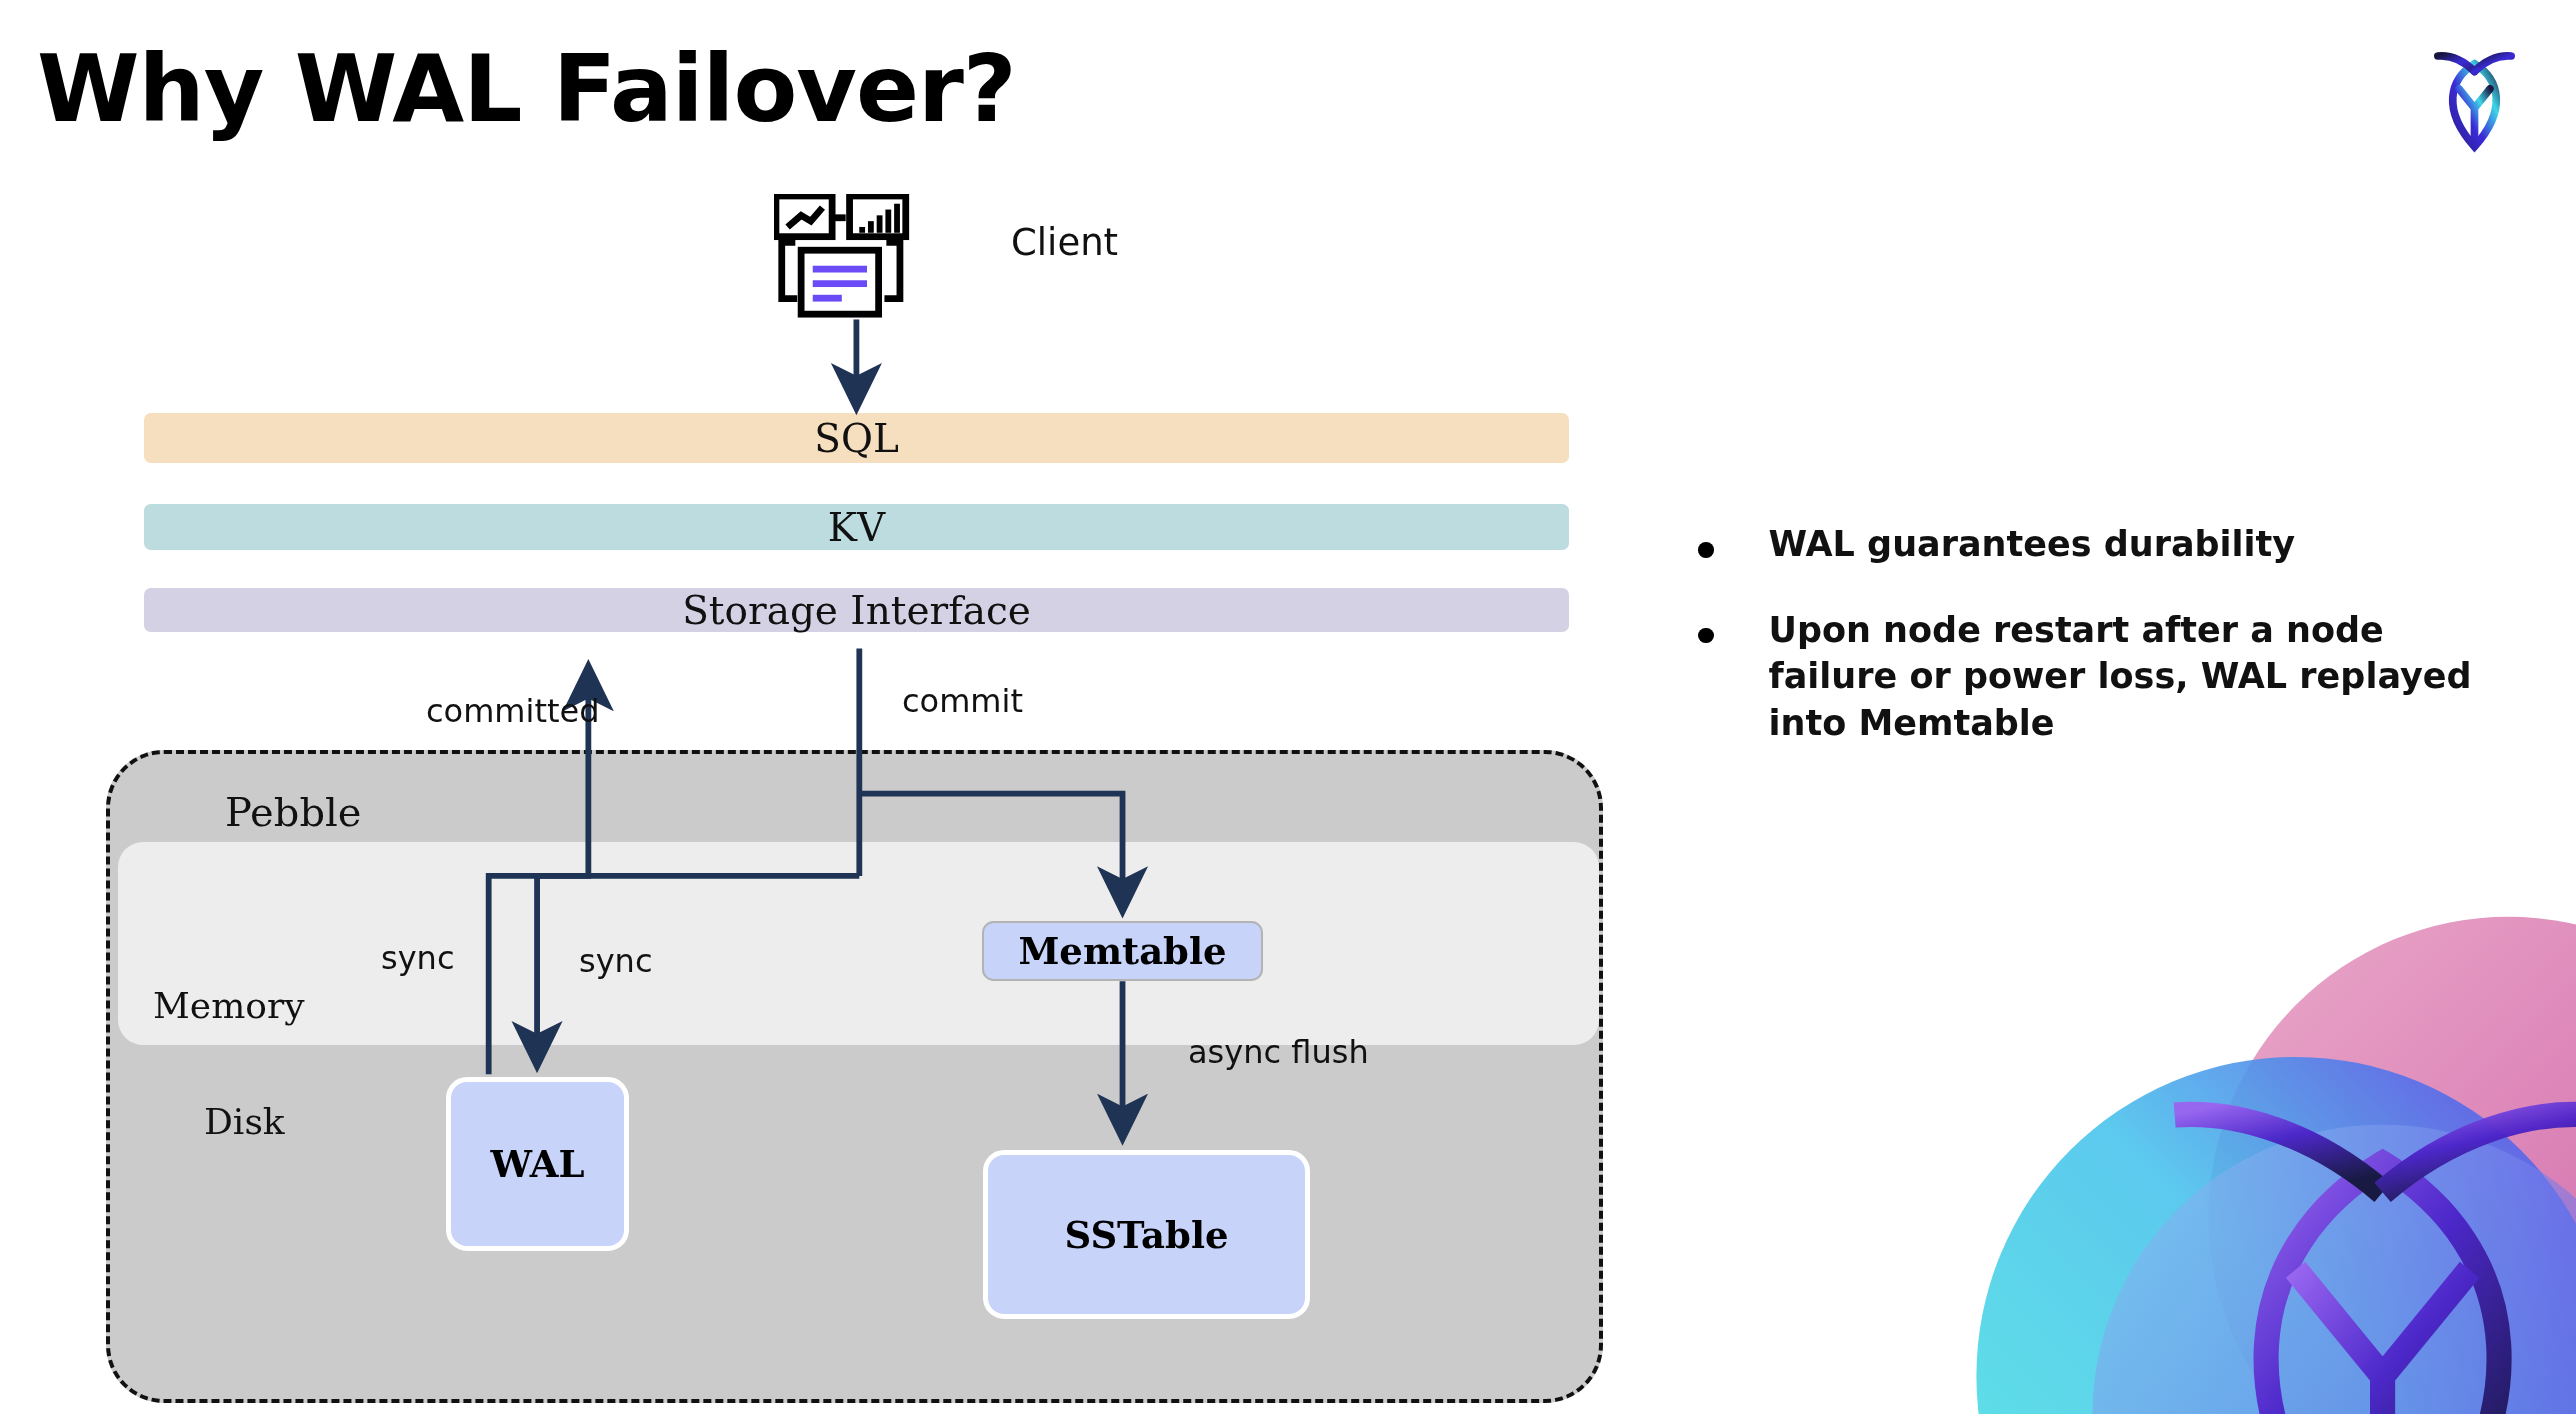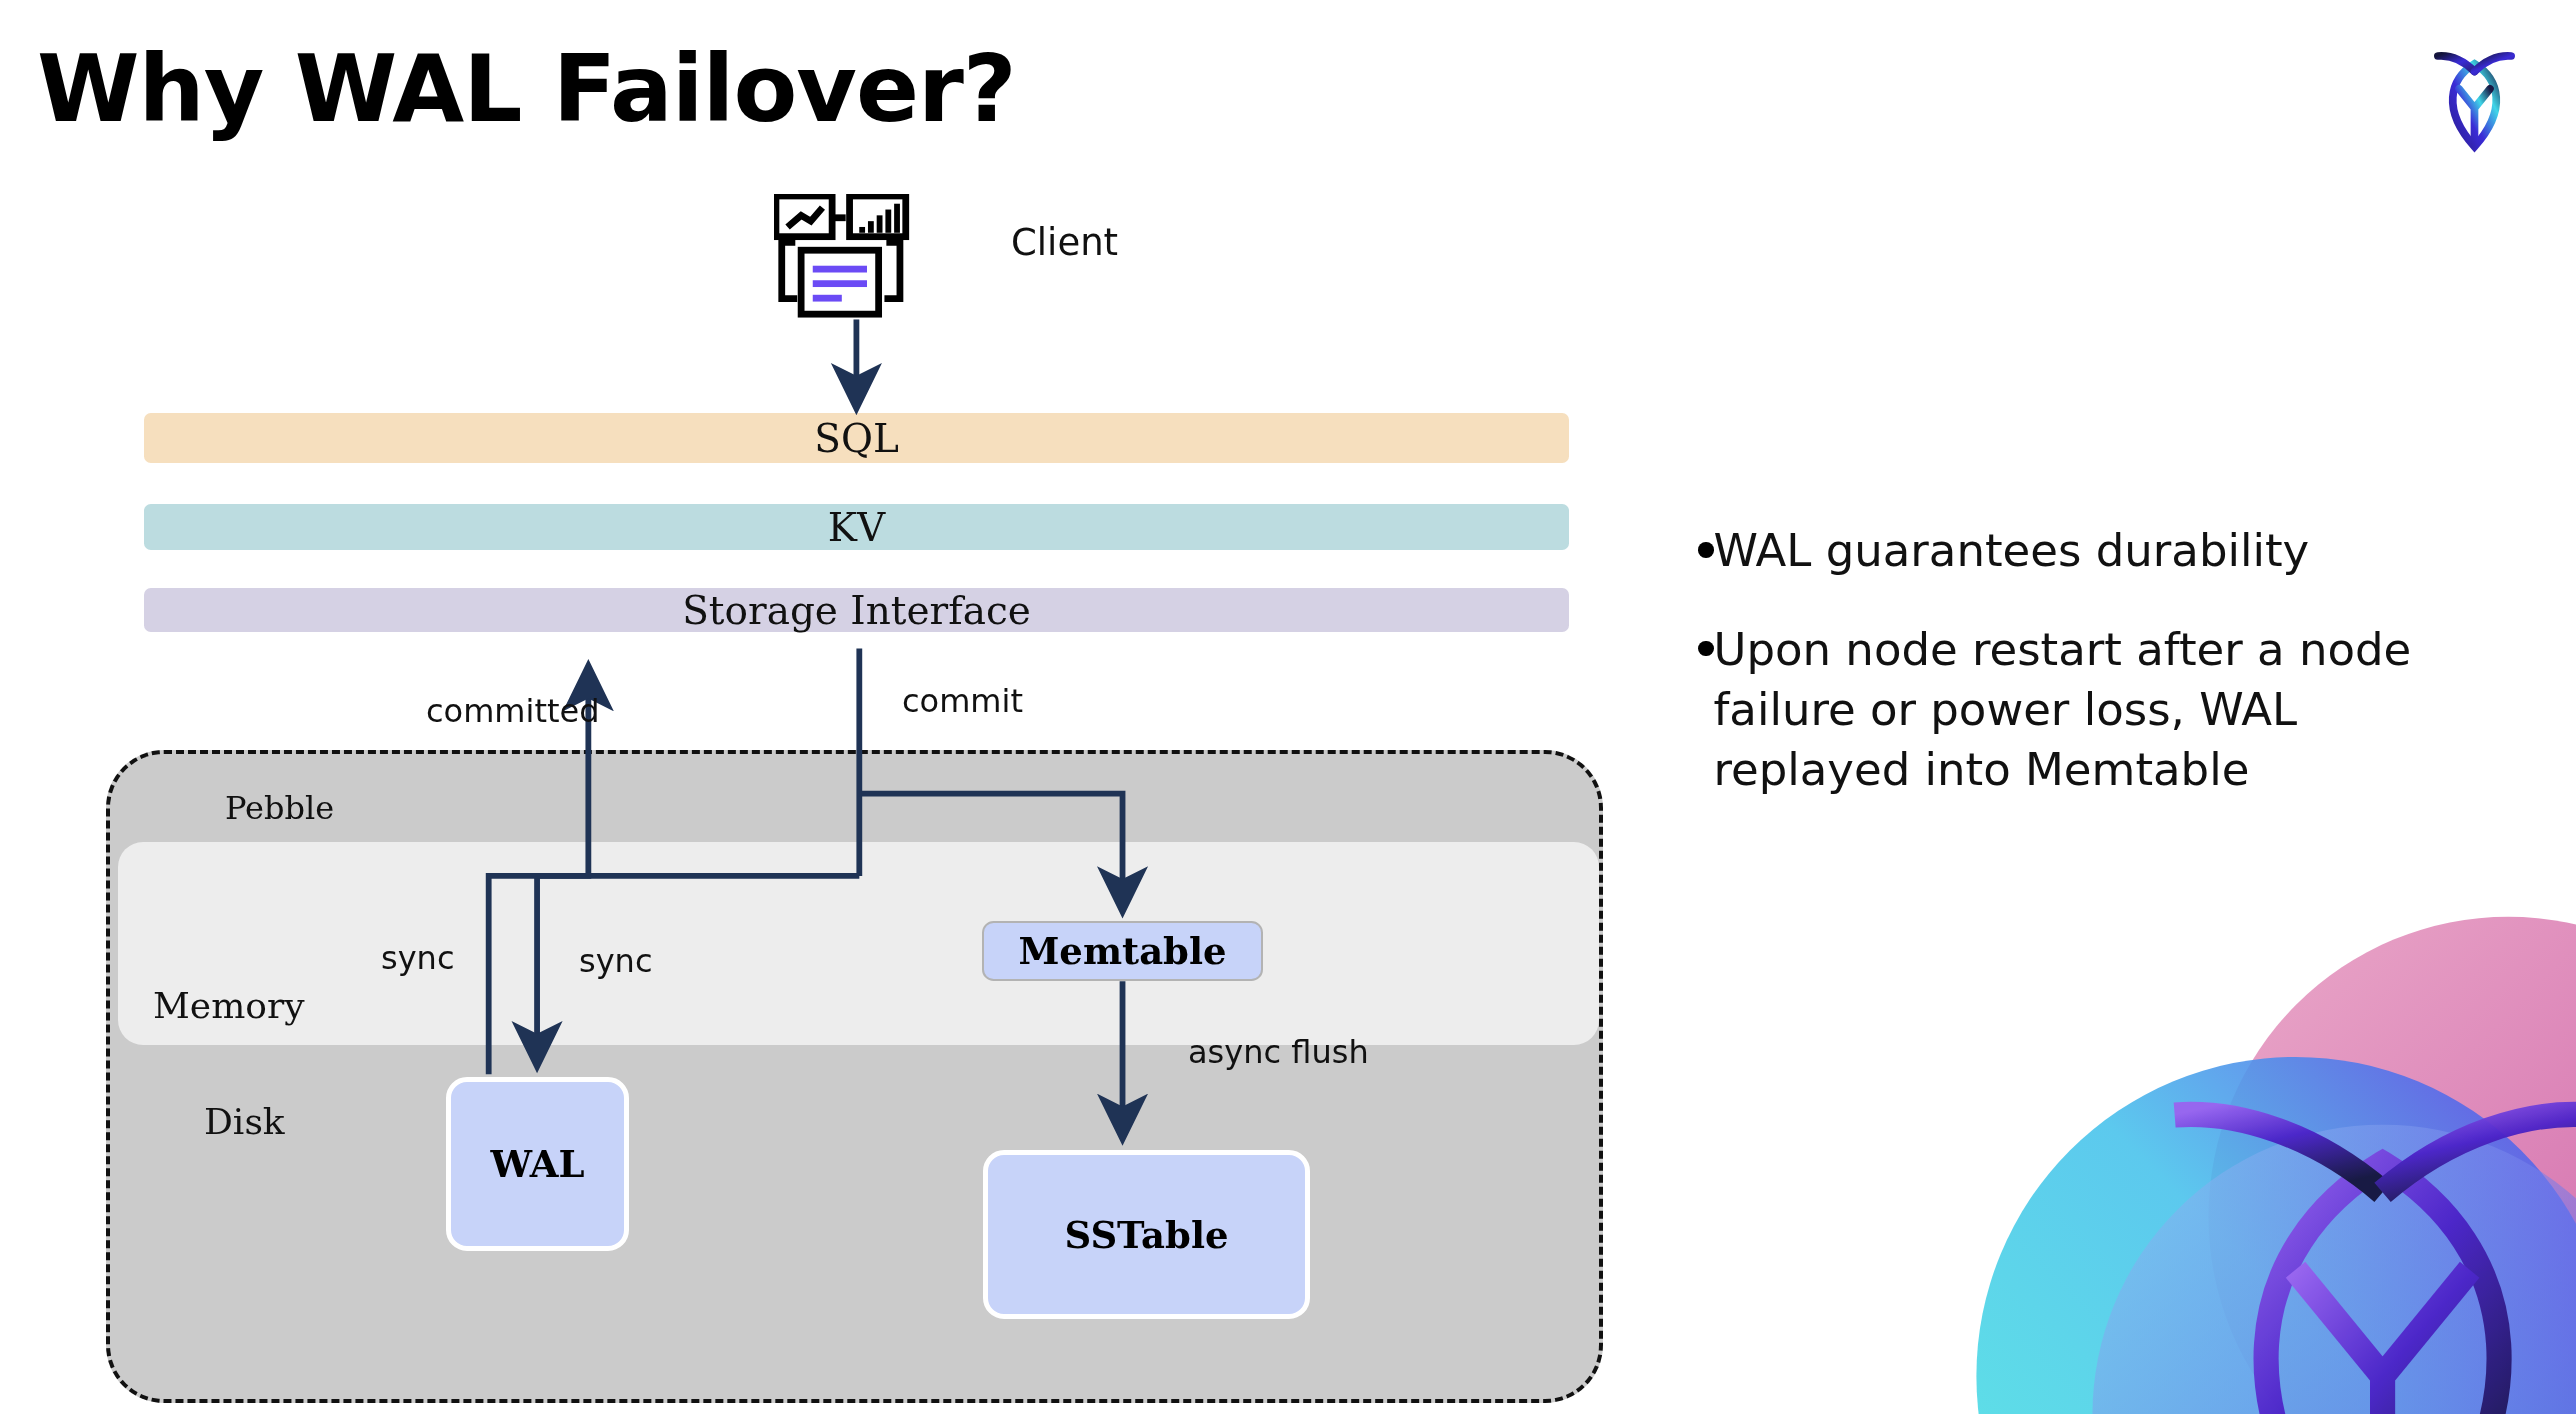--- a/index.html
+++ b/index.html
@@ -96,21 +96,21 @@
     height: 653px;
     background: #CBCBCB;
     border: 4.8px dashed #111111;
     border-radius: 58px;
   }
   #pebble-label {
     position: absolute;
     left: 225px;
     top: 789px;
     font-family: "DejaVu Serif", serif;
-    font-size: 32px;
+    font-size: 40px;
     color: #111111;
   }
 
   #memory-box {
     position: absolute;
     left: 118px;
     top: 842px;
     width: 1481px;
     height: 203px;
     background: #EDEDED;
@@ -198,24 +198,26 @@
   }
   .bullet-dot {
     width: 15.5px;
     height: 15.5px;
     border-radius: 50%;
     background: #000000;
     flex: 0 0 15.5px;
     margin-top: 21px;
   }
   .bullet-text {
-    font-family: "DejaVu Sans", sans-serif;
-    font-size: 45px;
+    margin-left: 55px;
+    font-family: "DejaVu Sans", sans-serif;
+    font-size: 35px;
     line-height: 1.33;
     color: #111111;
+    font-weight: bold;
   }
 </style>
 </head>
 <body>
 
 <div id="slide">
 
   <div id="slide-title">Why WAL Failover?</div>
 
   <div id="brand-logo">

